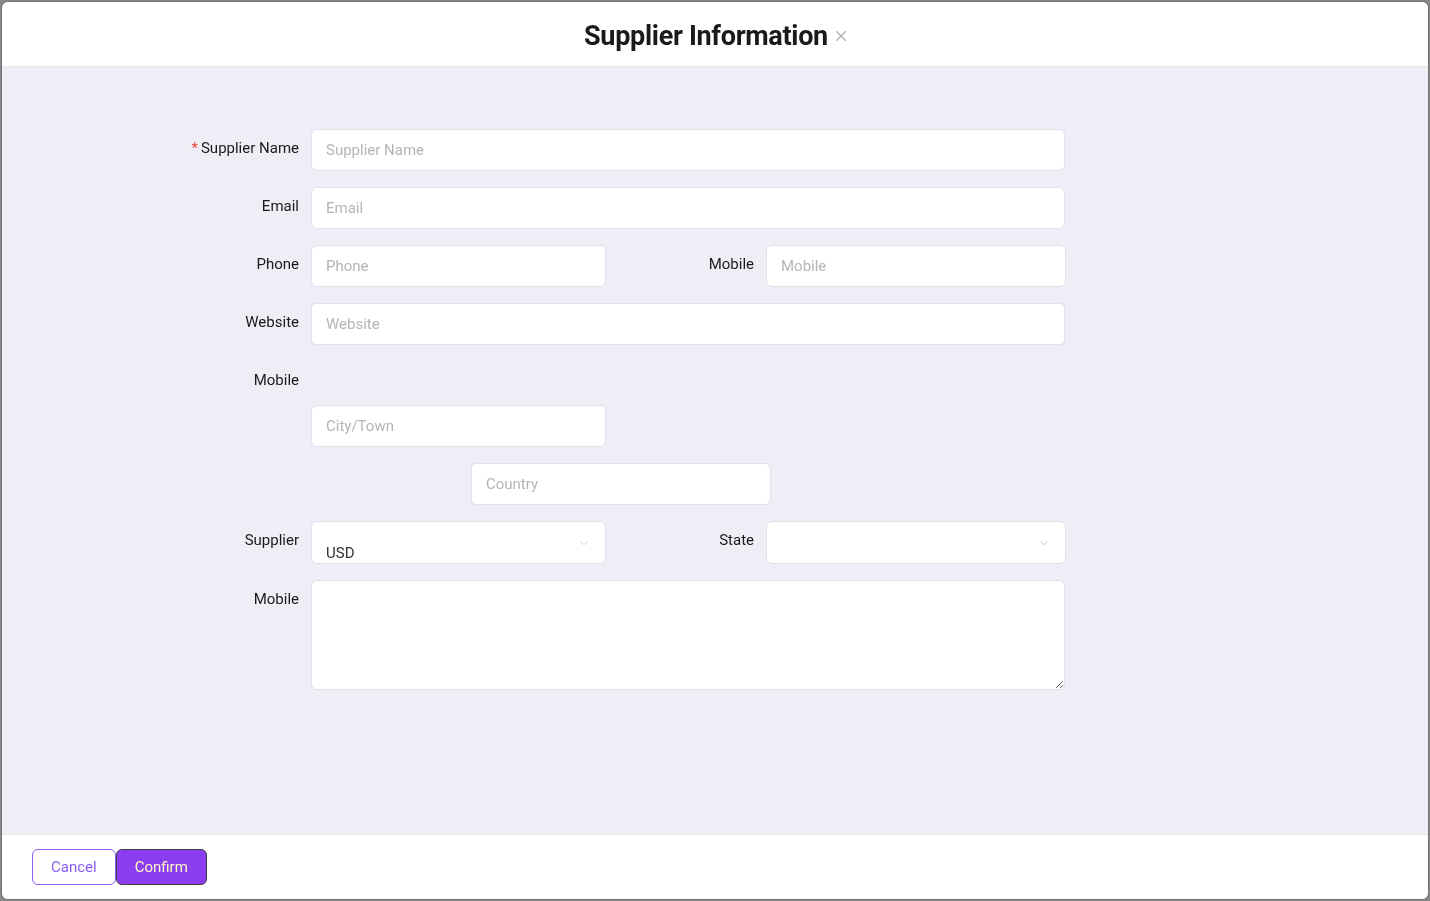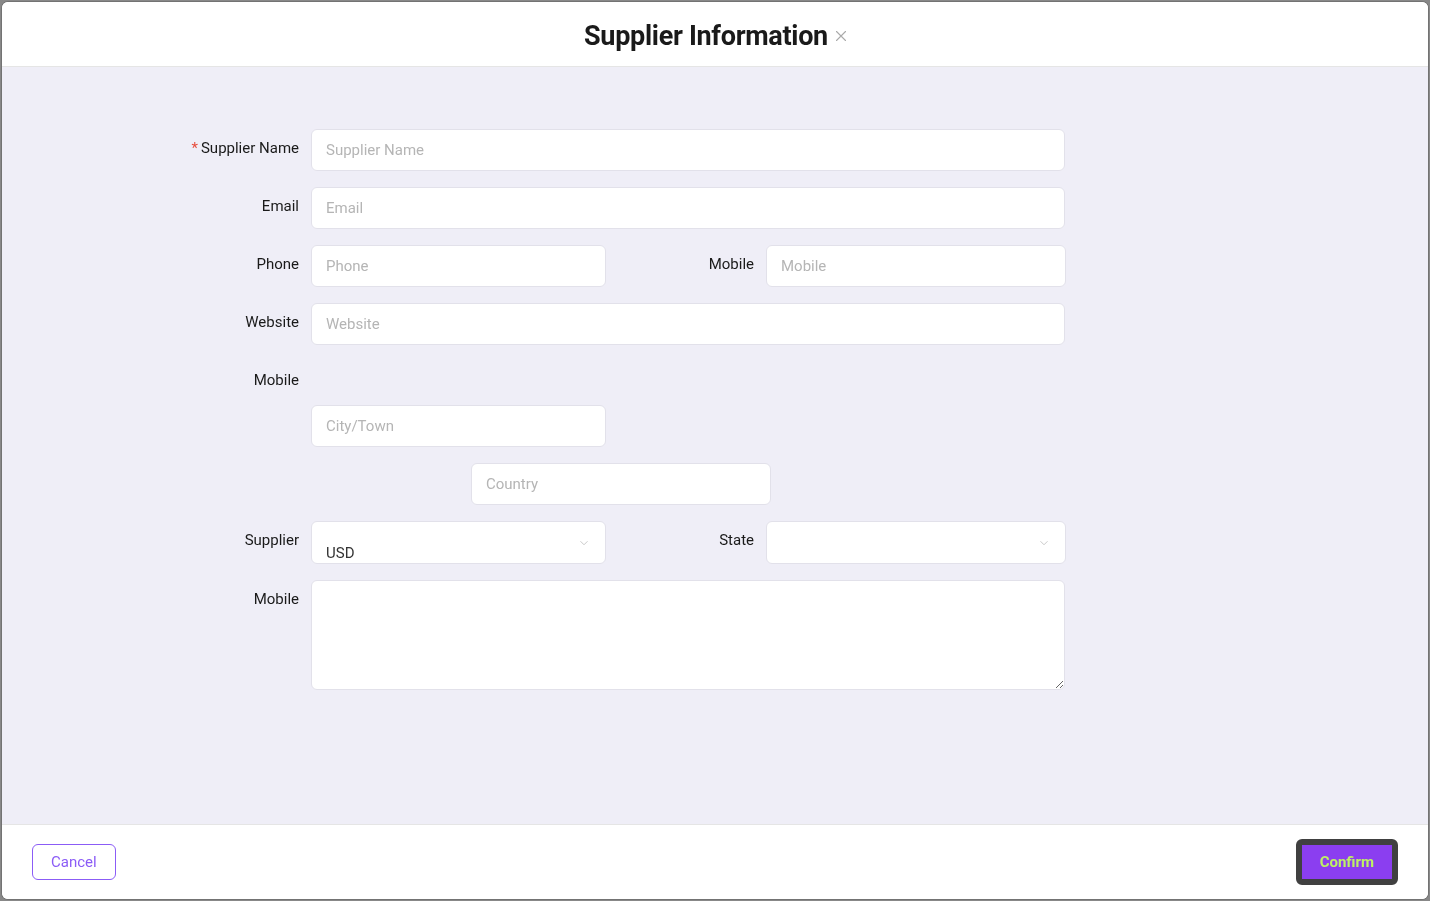--- a/index.html
+++ b/index.html
@@ -144,40 +144,40 @@
     textarea {
       resize: both;
       height: 110px;
       min-height: 60px;
     }
     .modal-footer {
       border-top: 1px solid #e5e5e5;
       background: #fff;
       padding: 14px 30px 14px 30px;
       display: flex;
-      justify-content: space-between;
+      justify-content: flex-start;
       align-items: center;
     }
     .btn {
       padding: 8px 18px;
       border-radius: 6px;
       font-size: 15px;
       cursor: pointer;
       font-family: inherit;
     }
     .btn-cancel {
       background: #fff;
       border: 1.5px solid #8b5cf6;
       color: #8b5cf6;
     }
     .btn-confirm {
       background: #8b3ef0;
-      border: 6px solid #404040;
-      color: #bef264;
-      font-weight: 700;
+      border: 1px solid #404040;
+      color: #fef9c3;
+      font-weight: 400;
     }
   </style>
 </head>
 <body>
 
 <div class="modal">
   <div class="modal-header">
     <h1 class="modal-title">Supplier Information</h1>
     <button class="close-btn">
       <svg viewBox="0 0 24 24" fill="none">

